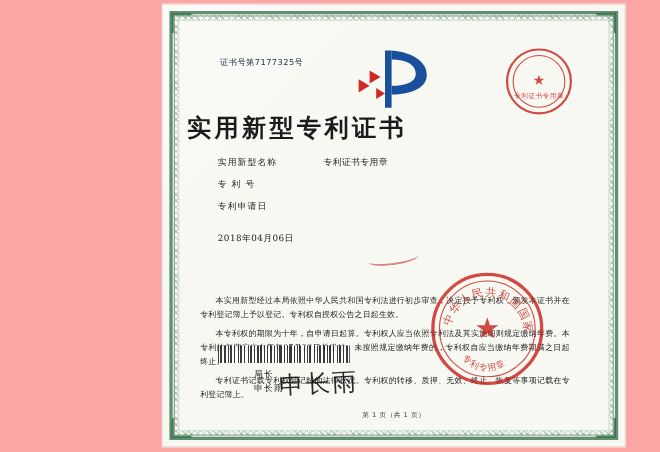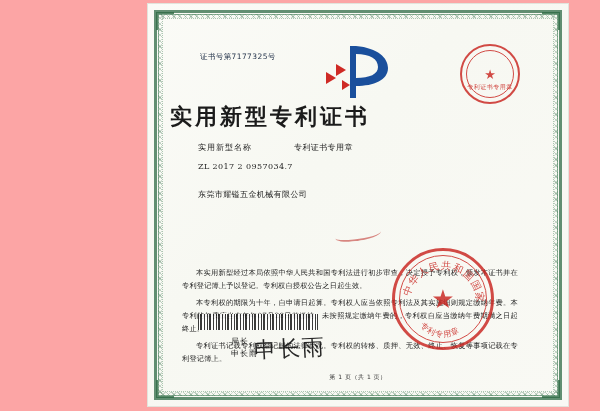--- a/index.html
+++ b/index.html
@@ -332,28 +332,29 @@
       </div>
 
       <div class="title">实用新型专利证书</div>
 
       <div class="fields">
         <div class="field-row">
           <div class="field-label">实用新型名称</div>
           <div class="field-value">专利证书专用章</div>
         </div>
         <div class="field-row">
-          <div class="field-value">ZL 2017 2 0957034.7</div>
+          <div class="field-label">专 利 号</div>
         </div>
         <div class="field-row">
+          <div class="field-label">专利申请日</div>
         </div>
         <div class="field-row">
-          <div class="field-value">东莞市耀镒五金机械有限公司</div>
         </div>
         <div class="field-row">
+          <div class="field-value">2018年04月06日</div>
         </div>
       </div>
 
       <div class="ink-mark"></div>
 
       <div class="body-text">
         <p>本实用新型经过本局依照中华人民共和国专利法进行初步审查，决定授予专利权，颁发本证书并在专利登记簿上予以登记。专利权自授权公告之日起生效。</p>
         <p>本专利权的期限为十年，自申请日起算。专利权人应当依照专利法及其实施细则规定缴纳年费。本专利的年费应当在每年07月28日前缴纳。未按照规定缴纳年费的，专利权自应当缴纳年费期满之日起终止。</p>
         <p>专利证书记载专利权登记时的法律状况。专利权的转移、质押、无效、终止、恢复等事项记载在专利登记簿上。</p>
       </div>

